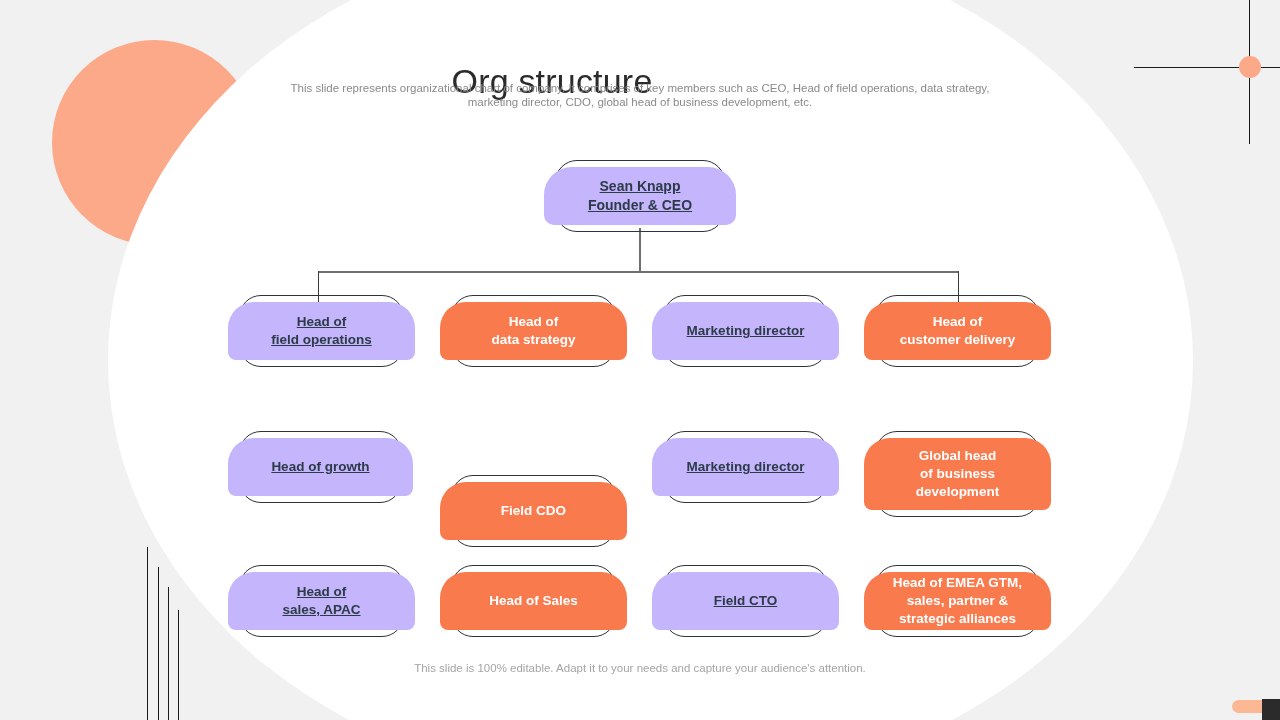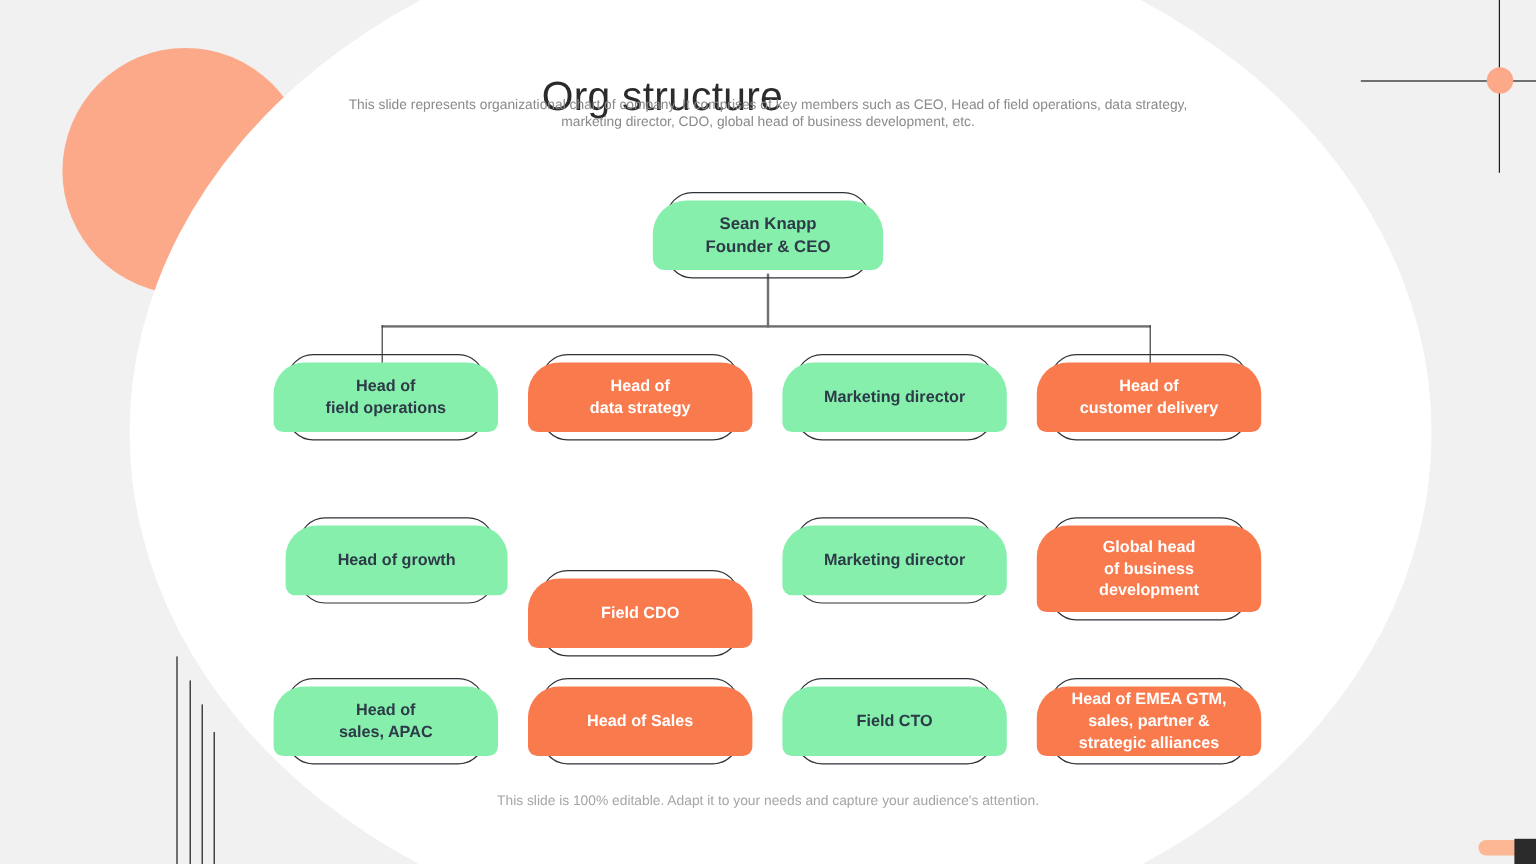--- a/index.html
+++ b/index.html
@@ -178,21 +178,21 @@
     right: 0;
     top: 0;
     bottom: 0;
     border-radius: 26px 26px 8px 8px;
     z-index: 2;
     display: flex;
     align-items: center;
     justify-content: center;
     text-align: center;
   }
-  .node.teal .fill { background: #86efac; color: #2c3b47; }
+  .node.teal .fill { background: #c4b5fd; color: #2c3b47; text-decoration: underline; }
   .node.orange .fill { background: #f97a4d; color: #ffffff; }
   .node .label {
     font-size: 13.5px;
     font-weight: bold;
     line-height: 18px;
     white-space: pre-line;
     padding: 0 8px;
   }
   .node.ceo .fill { border-radius: 28px 28px 10px 10px; }
   .node.ceo .label { font-size: 14px; line-height: 19px; }
@@ -255,21 +255,21 @@
       </div>
     </div>
     <div class="node orange" style="left:864px; top:302px; width:187px; height:58px;">
       <div class="outline"></div>
       <div class="fill">
         <span class="label">Head of
 customer delivery</span>
       </div>
     </div>
 
-    <div class="node teal" style="left:228px; top:438px; width:185px; height:58px;margin-left:10px;">
+    <div class="node teal" style="left:228px; top:438px; width:185px; height:58px;">
       <div class="outline"></div>
       <div class="fill">
         <span class="label">Head of growth</span>
       </div>
     </div>
     <div class="node orange" style="left:440px; top:438px; width:187px; height:58px;margin-top:44px;">
       <div class="outline"></div>
       <div class="fill">
         <span class="label">Field CDO</span>
       </div>

